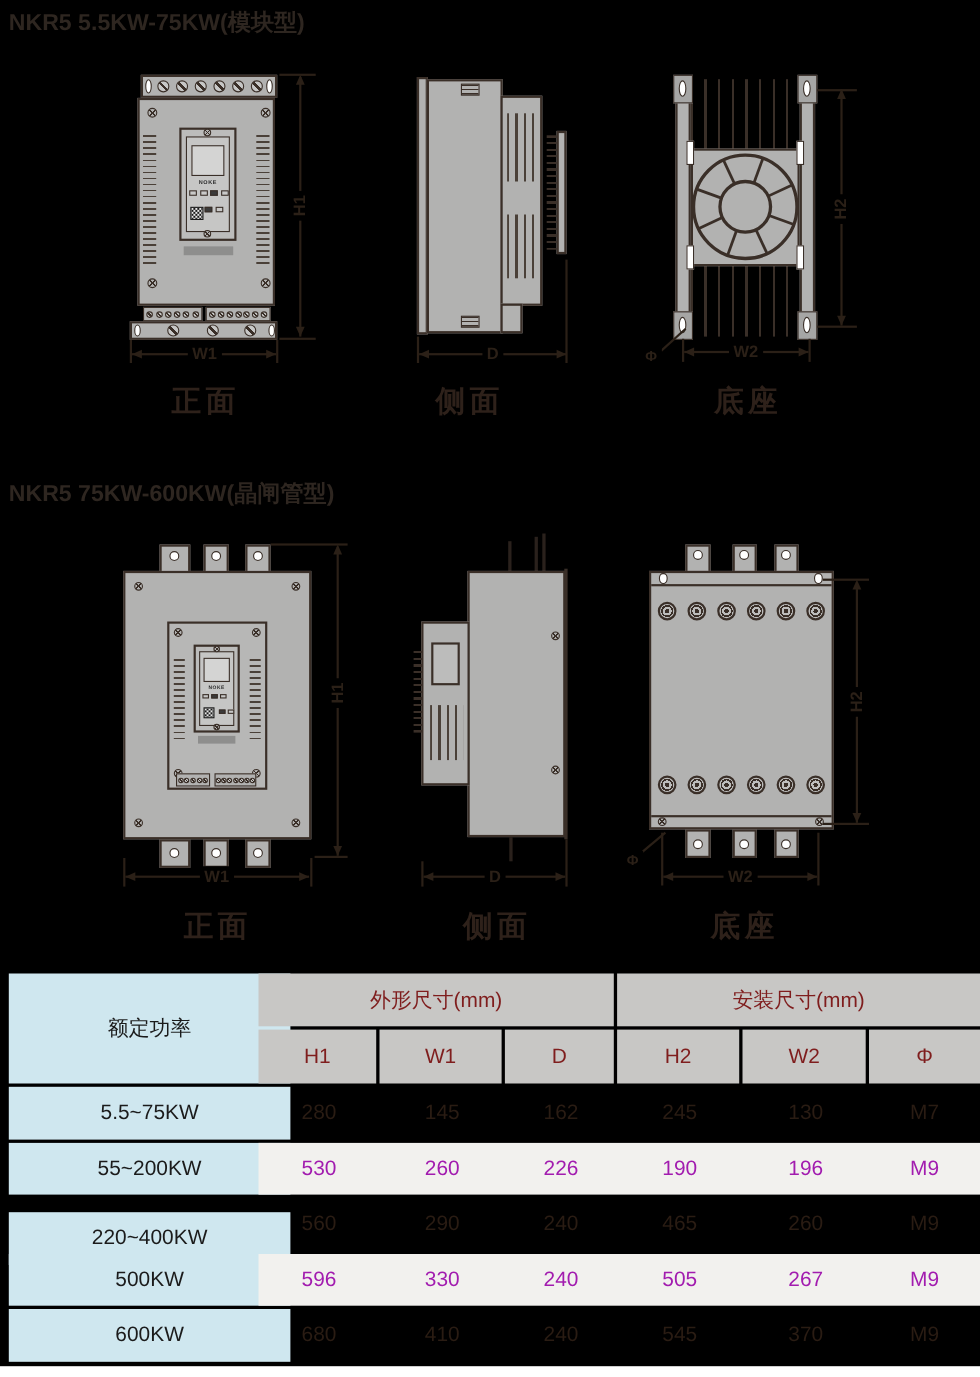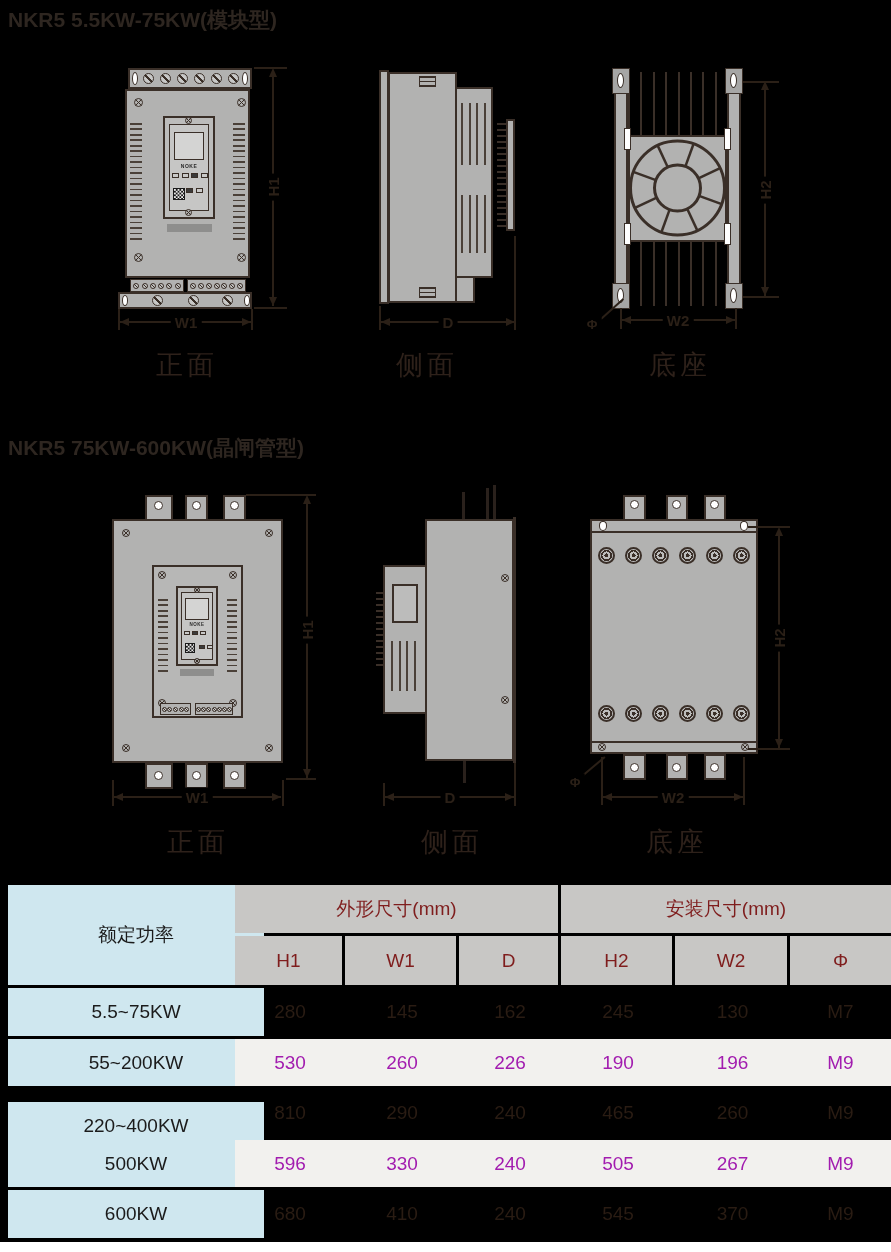--- a/index.html
+++ b/index.html
@@ -7,21 +7,21 @@
 #page{position:relative;width:891px;height:1252px;background:#000;overflow:hidden;margin:0 auto}
 .box{position:absolute;background:#b2b2b1;border:2px solid #3a2f28}
 .ln{position:absolute;background:#2b2017}
 .dlab{position:absolute;color:#2b2017;font-weight:bold;font-size:15px;background:#000;line-height:1;padding:2px 4px;transform:translate(-50%,-50%);z-index:4;white-space:nowrap}
 .dlab.rot{transform:translate(-50%,-50%) rotate(-90deg)}
 .arr{position:absolute;width:0;height:0;z-index:3}
 .a-up{border-left:4px solid transparent;border-right:4px solid transparent;border-bottom:9px solid #2b2017}
 .a-dn{border-left:4px solid transparent;border-right:4px solid transparent;border-top:9px solid #2b2017}
 .a-lf{border-top:4px solid transparent;border-bottom:4px solid transparent;border-right:9px solid #2b2017}
 .a-rt{border-top:4px solid transparent;border-bottom:4px solid transparent;border-left:9px solid #2b2017}
-.cap{position:absolute;transform:translateX(-50%);color:#2e211a;font-size:27px;font-weight:normal;letter-spacing:4px;white-space:nowrap}
+.cap{position:absolute;transform:translateX(-50%);color:#2e211a;font-size:27px;font-weight:bold;letter-spacing:4px;white-space:nowrap}
 .title{position:absolute;color:#2e2620;font-size:21px;font-weight:bold;white-space:nowrap}
 .screw{position:absolute;border:1.5px solid #3a2f28;border-radius:50%;background:linear-gradient(45deg,transparent 40%,#3a2f28 40% 60%,transparent 60%),#c7c7c6}
 .xscrew{position:absolute;border:1.5px solid #3a2f28;border-radius:50%;background:linear-gradient(45deg,transparent 43%,#3a2f28 43% 57%,transparent 57%),linear-gradient(135deg,transparent 43%,#3a2f28 43% 57%,transparent 57%),#b2b2b1}
 .cscrew{position:absolute;border-radius:50%;border:2px solid #3a2f28;background:radial-gradient(circle,#3a2f28 0 2px,#bdbdbc 2px 4px,#3a2f28 4px 5.5px,#bdbdbc 5.5px)}
 .oval{position:absolute;background:#fff;border:1.5px solid #3a2f28;border-radius:50%}
 .hole{position:absolute;background:#fff;border:1.5px solid #3a2f28;border-radius:50%}
 .slits{position:absolute;background:repeating-linear-gradient(0deg,#4a4038 0 1.5px,transparent 1.5px 5.5px)}
 .slats{position:absolute;background:repeating-linear-gradient(90deg,#4a4038 0 2px,transparent 2px 7.5px)}
 .fins{position:absolute;background:repeating-linear-gradient(90deg,#3a2f28 0 2px,transparent 2px 12.4px)}
 .comb{position:absolute;background:repeating-linear-gradient(0deg,#3a2f28 0 2px,transparent 2px 6px)}
@@ -382,21 +382,21 @@
     </div>
     <div class="trow lite" style="top:1039px;height:47px">
       <div class="tcell" style="width:110px">530</div>
       <div class="tcell" style="width:114px">260</div>
       <div class="tcell" style="width:102px">226</div>
       <div class="tcell" style="width:114px">190</div>
       <div class="tcell" style="width:115px">196</div>
       <div class="tcell" style="width:101px">M9</div>
     </div>
     <div class="trow dark" style="top:1089px;height:48px">
-      <div class="tcell" style="width:110px">810</div>
+      <div class="tcell" style="width:110px">560</div>
       <div class="tcell" style="width:114px">290</div>
       <div class="tcell" style="width:102px">240</div>
       <div class="tcell" style="width:114px">465</div>
       <div class="tcell" style="width:115px">260</div>
       <div class="tcell" style="width:101px">M9</div>
     </div>
     <div class="trow lite" style="top:1140px;height:47px">
       <div class="tcell" style="width:110px">596</div>
       <div class="tcell" style="width:114px">330</div>
       <div class="tcell" style="width:102px">240</div>

